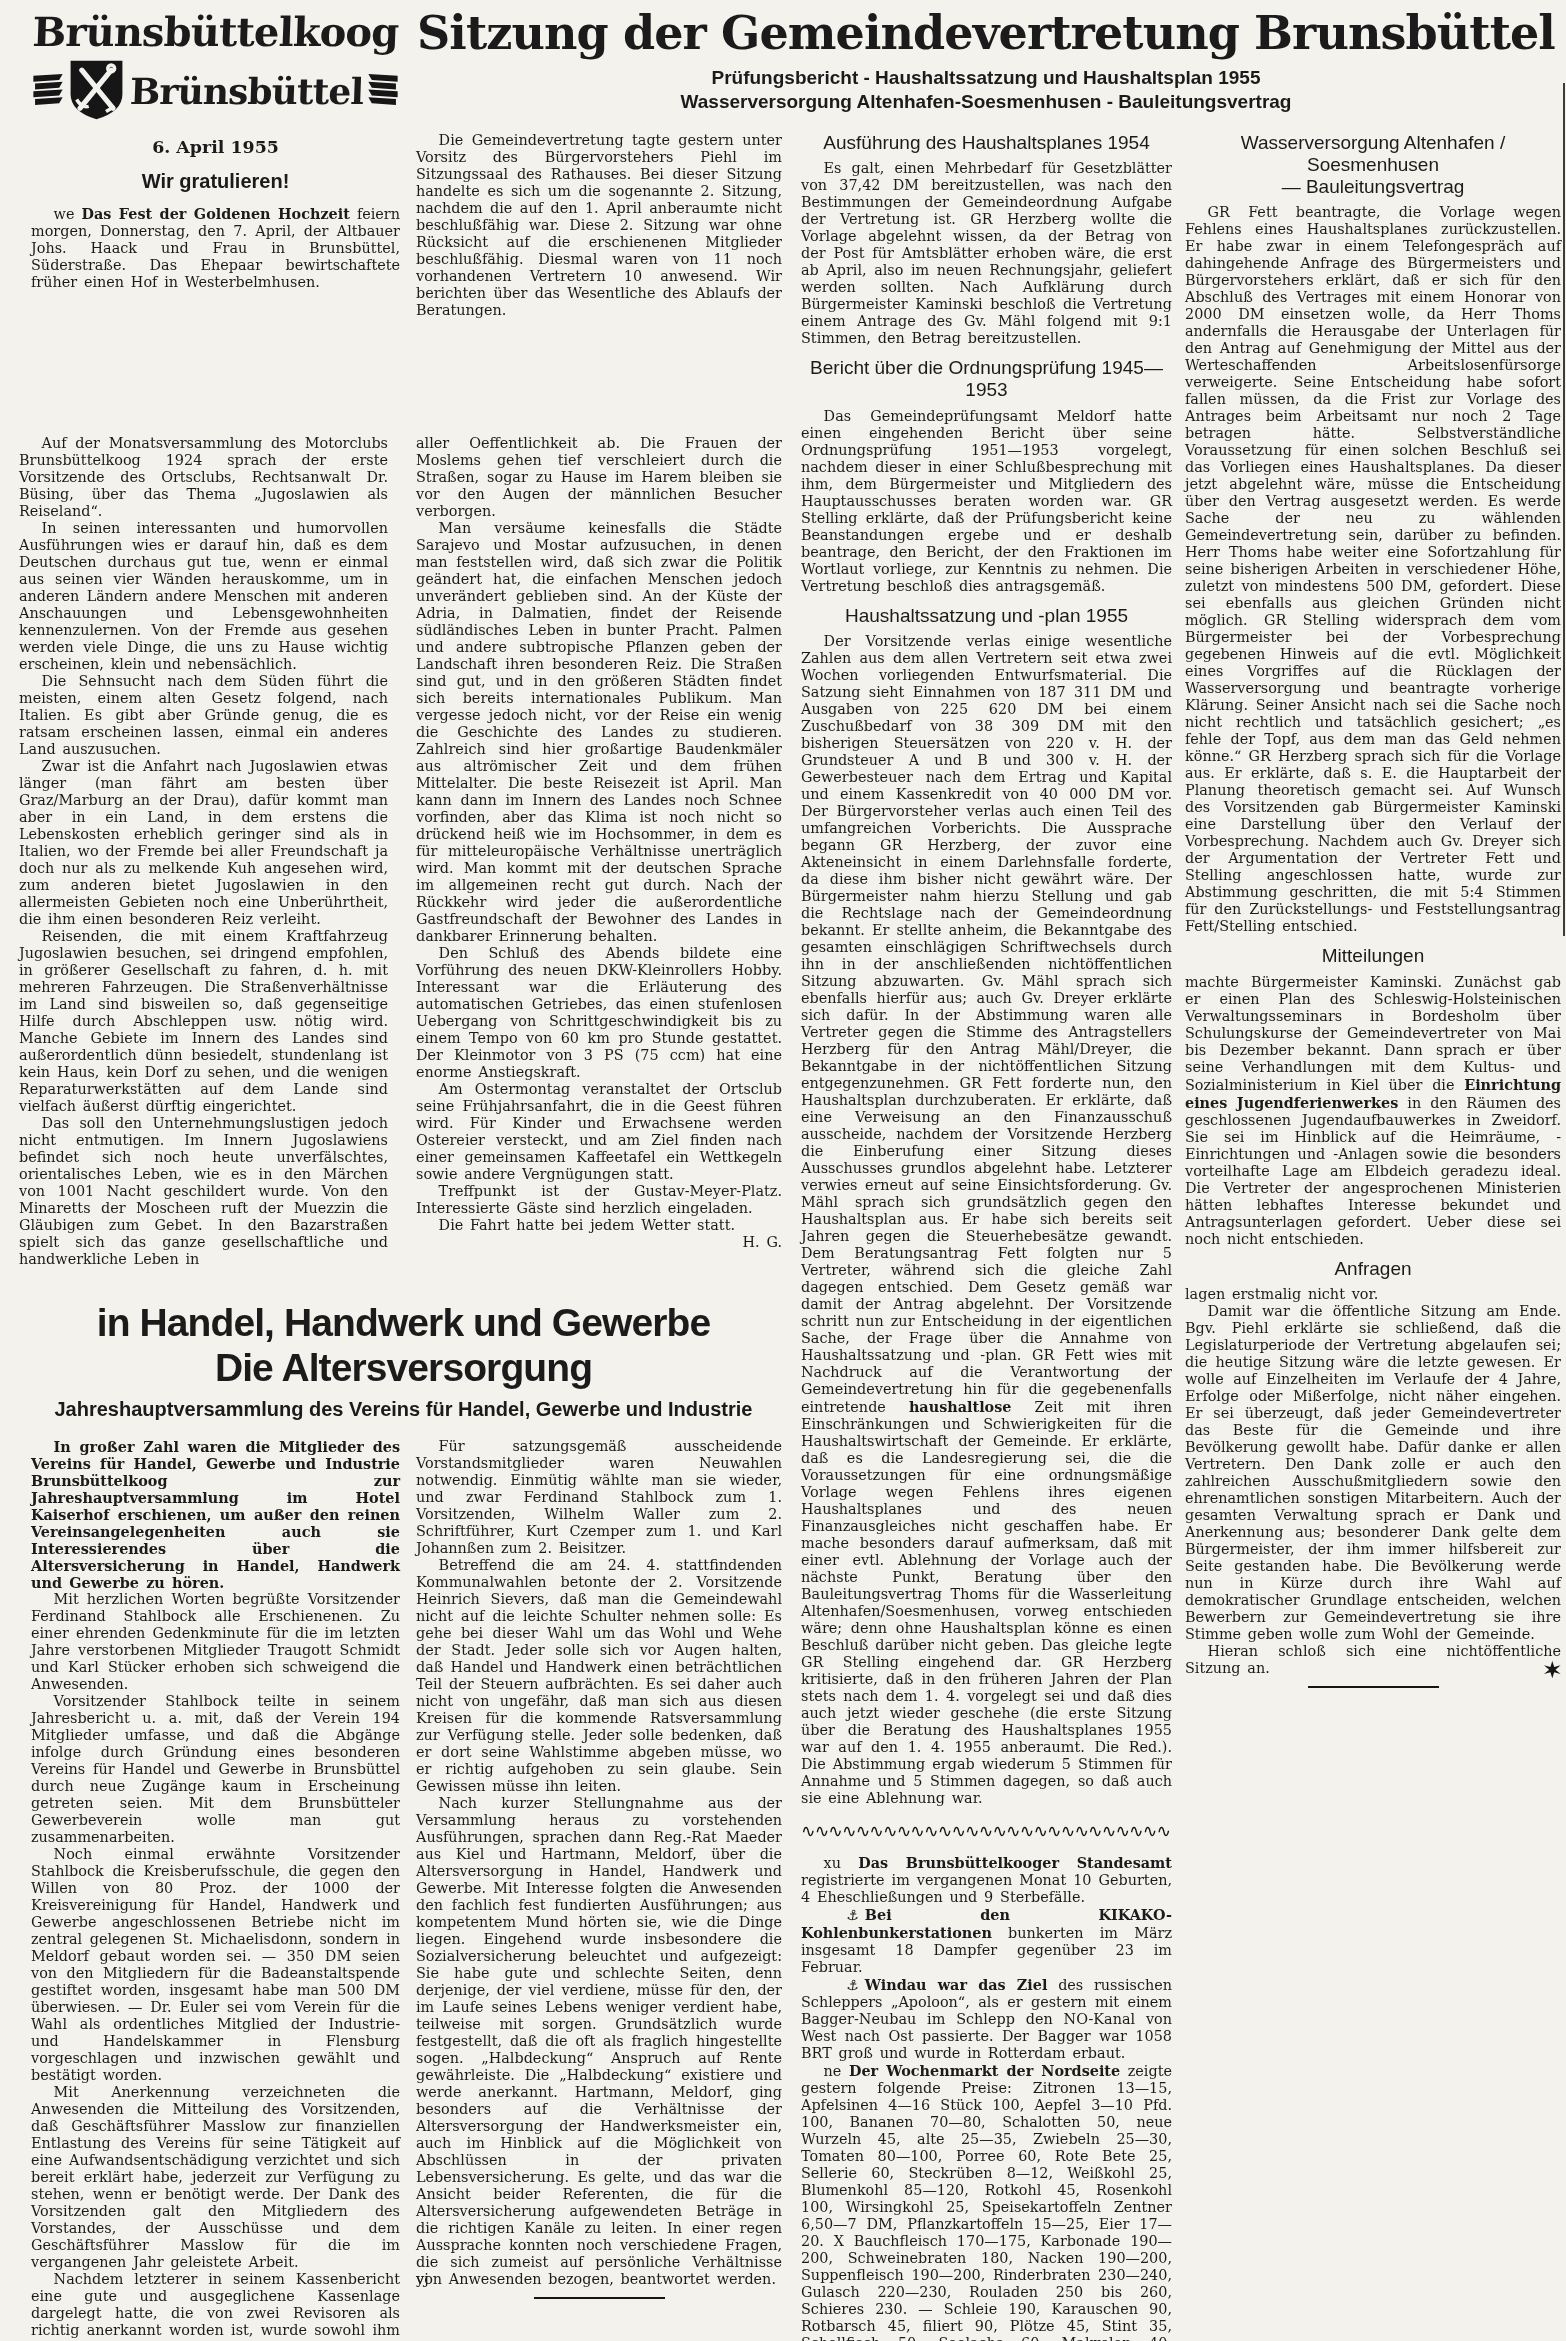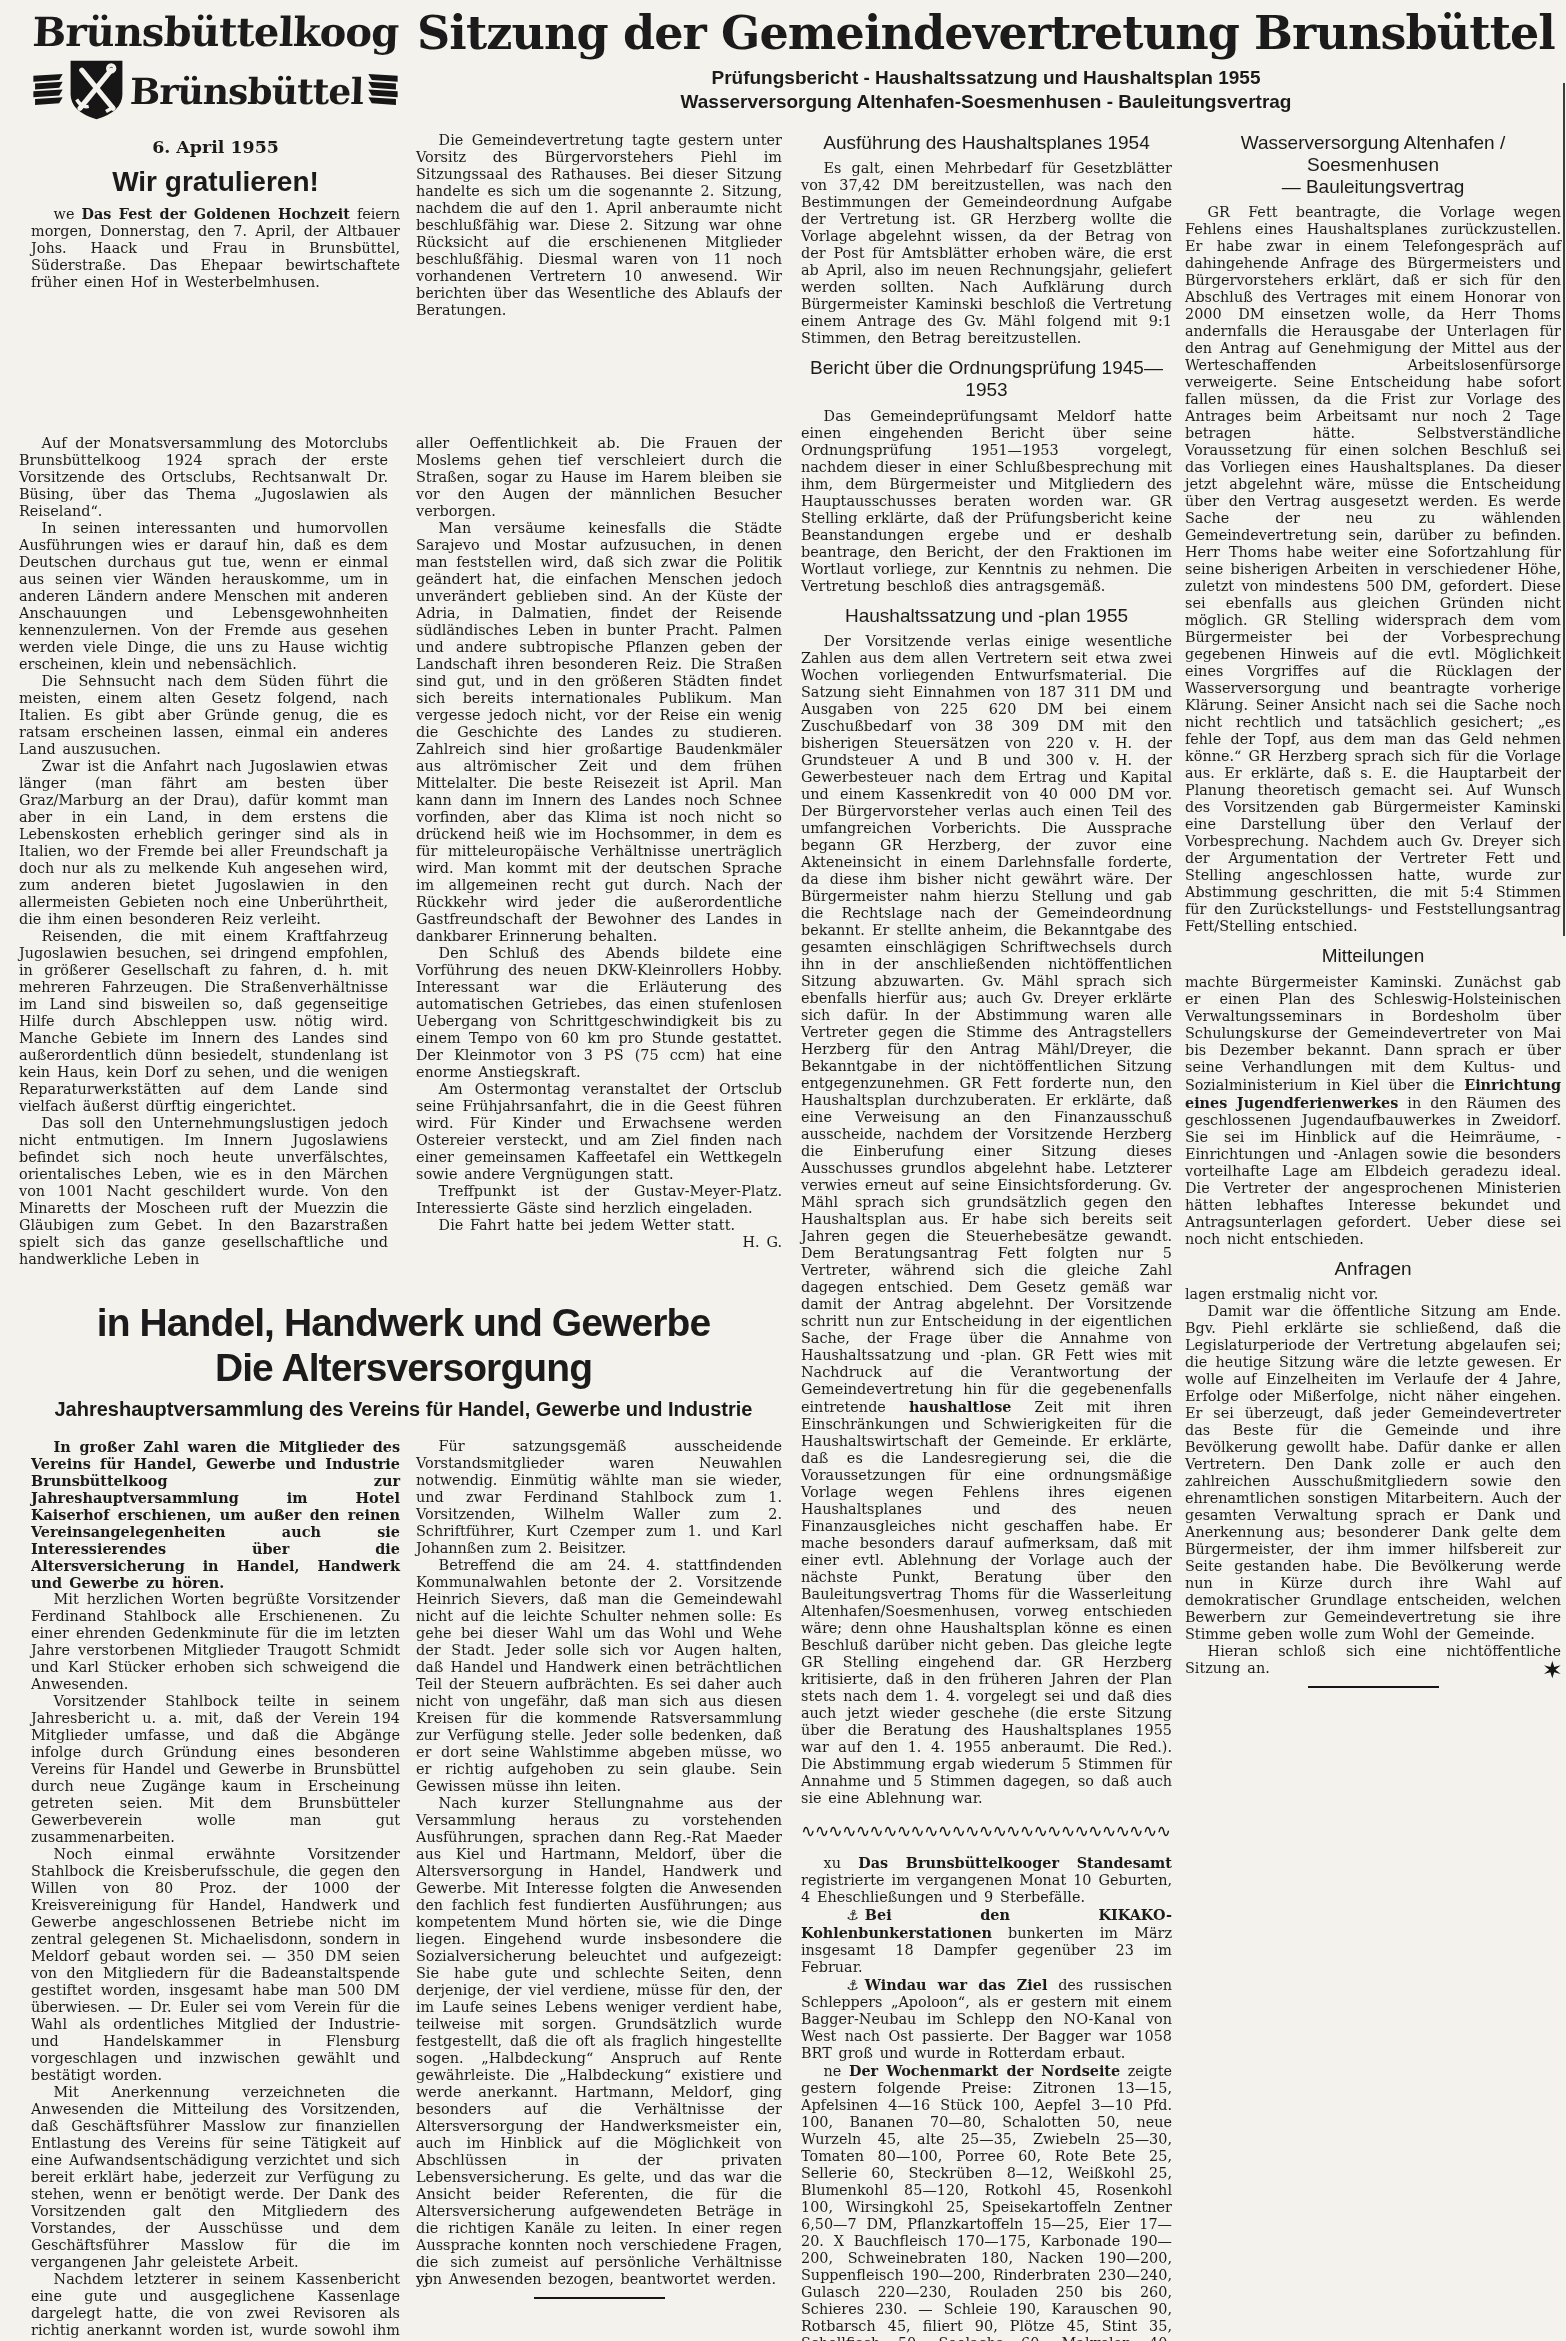--- a/index.html
+++ b/index.html
@@ -16,21 +16,21 @@
   .col > .h3:first-child{margin-top:0;}
   .sig-line{text-align:right;margin-top:-17px;}
   
   #masthead{position:absolute;left:31px;top:10.4px;width:369px;text-align:center;}
   .logo1{font-family:"DejaVu Serif",serif;font-weight:900;font-size:40px;line-height:44px;
          letter-spacing:-0.9px;transform:skewX(-2deg);white-space:nowrap;}
   .logo-row{display:flex;align-items:center;justify-content:center;gap:5.2px;margin-top:3.5px;}
   .logo2{font-family:"DejaVu Serif",serif;font-weight:900;font-size:36px;line-height:38px;
          letter-spacing:-0.9px;transform:skewX(-2deg);white-space:nowrap;}
   .date-line{font-weight:bold;font-size:17.4px;margin-top:12.2px;}
-  .gr-title{font-family:"Liberation Sans",sans-serif;font-weight:bold;font-size:28px;
+  .gr-title{font-family:"Liberation Sans",sans-serif;font-weight:bold;font-size:20px;
             line-height:31px;margin:8.7px 0 8.7px;}
   #gr-para{ text-align:justify;}
   
   #headline-block{position:absolute;left:407px;top:7px;width:1158px;text-align:center;}
   #main-headline{font-family:"DejaVu Serif",serif;font-weight:900;font-size:46px;
                  line-height:52px;letter-spacing:-0.9px;white-space:nowrap;margin:0;}
   .subhead{font-family:"Liberation Sans",sans-serif;font-weight:bold;font-size:19px;
            line-height:24.4px;margin:0;}
   .subhead:first-of-type{margin-top:7px;}
   

